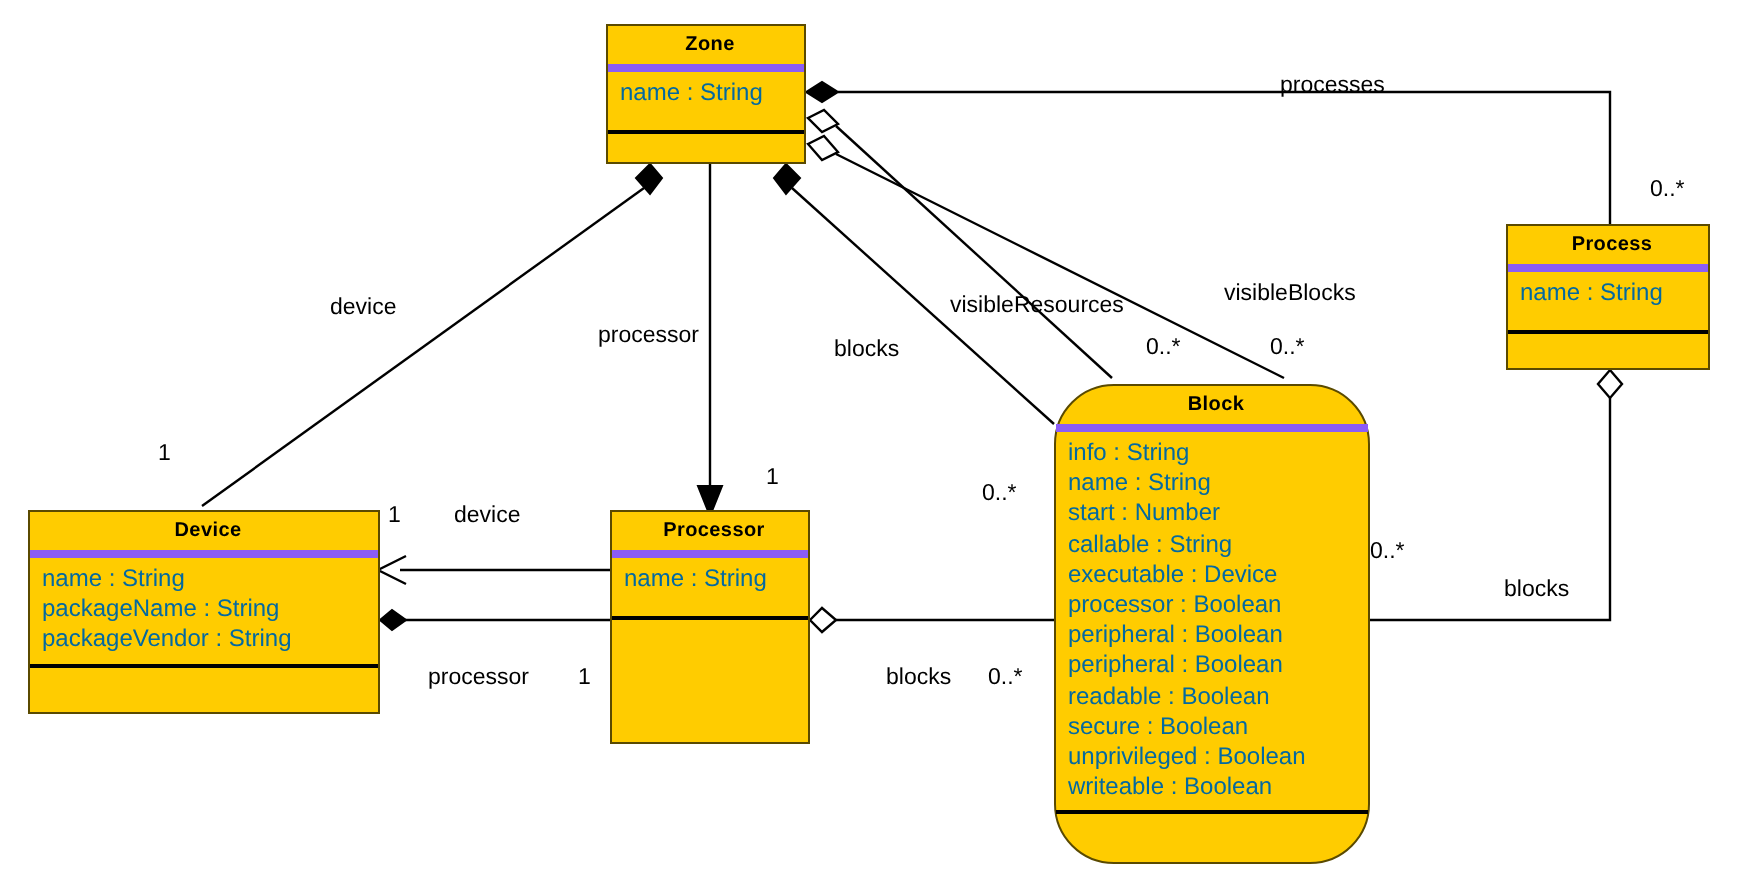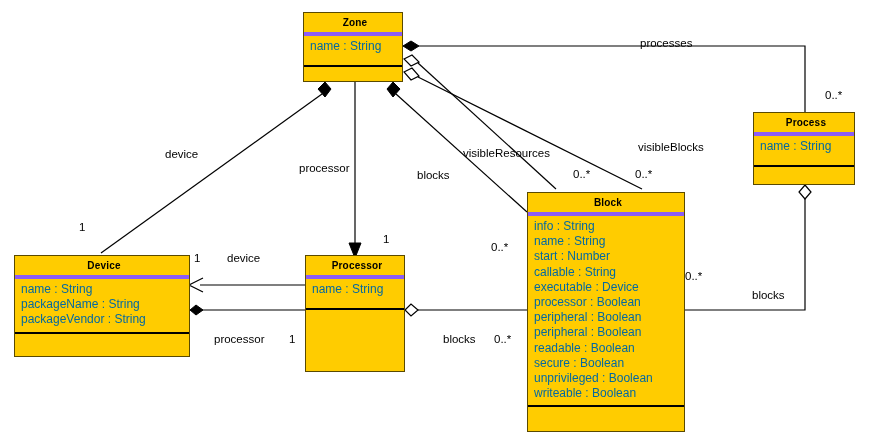--- a/index.html
+++ b/index.html
@@ -144,21 +144,21 @@
   </div>
 
   <div class="uml-class" style="left:305px; top:255px; width:100px; height:117px;">
     <div class="cls-name">Processor</div>
     <div class="cls-attrs" style="height:22px;">
       <div class="attr">name : String</div>
     </div>
     <div class="cls-ops"></div>
   </div>
 
-  <div class="uml-class" style="left:527px; top:192px; width:158px; height:240px;">
+  <div class="uml-class" style="left:527px; top:192px; width:158px; height:240px;border-radius:30px;">
     <div class="cls-name">Block</div>
     <div class="cls-attrs">
       <div class="attr">info : String</div>
       <div class="attr">name : String</div>
       <div class="attr">start : Number</div>
       <div class="attr">callable : String</div>
       <div class="attr">executable : Device</div>
       <div class="attr">processor : Boolean</div>
       <div class="attr">peripheral : Boolean</div>
       <div class="attr">peripheral : Boolean</div>
@@ -179,23 +179,23 @@
   </div>
 
   <div class="edge-label" style="left:640px; top:37px;">processes</div>
 
   <div class="edge-label" style="left:165px; top:148px;">device</div>
 
   <div class="edge-label" style="left:299px; top:162px;">processor</div>
 
   <div class="edge-label" style="left:417px; top:169px;">blocks</div>
 
-  <div class="edge-label" style="left:463px; top:147px;">visibleResources</div>
-
-  <div class="edge-label" style="left:638px; top:141px;">visibleBlocks</div>
+  <div class="edge-label" style="left:475px; top:147px;">visibleResources</div>
+
+  <div class="edge-label" style="left:612px; top:141px;">visibleBlocks</div>
 
   <div class="edge-label" style="left:227px; top:252px;">device</div>
 
   <div class="edge-label" style="left:214px; top:333px;">processor</div>
 
   <div class="edge-label" style="left:443px; top:333px;">blocks</div>
 
   <div class="edge-label" style="left:752px; top:289px;">blocks</div>
 
   <div class="mult-label" style="left:825px; top:89px;">0..*</div>

